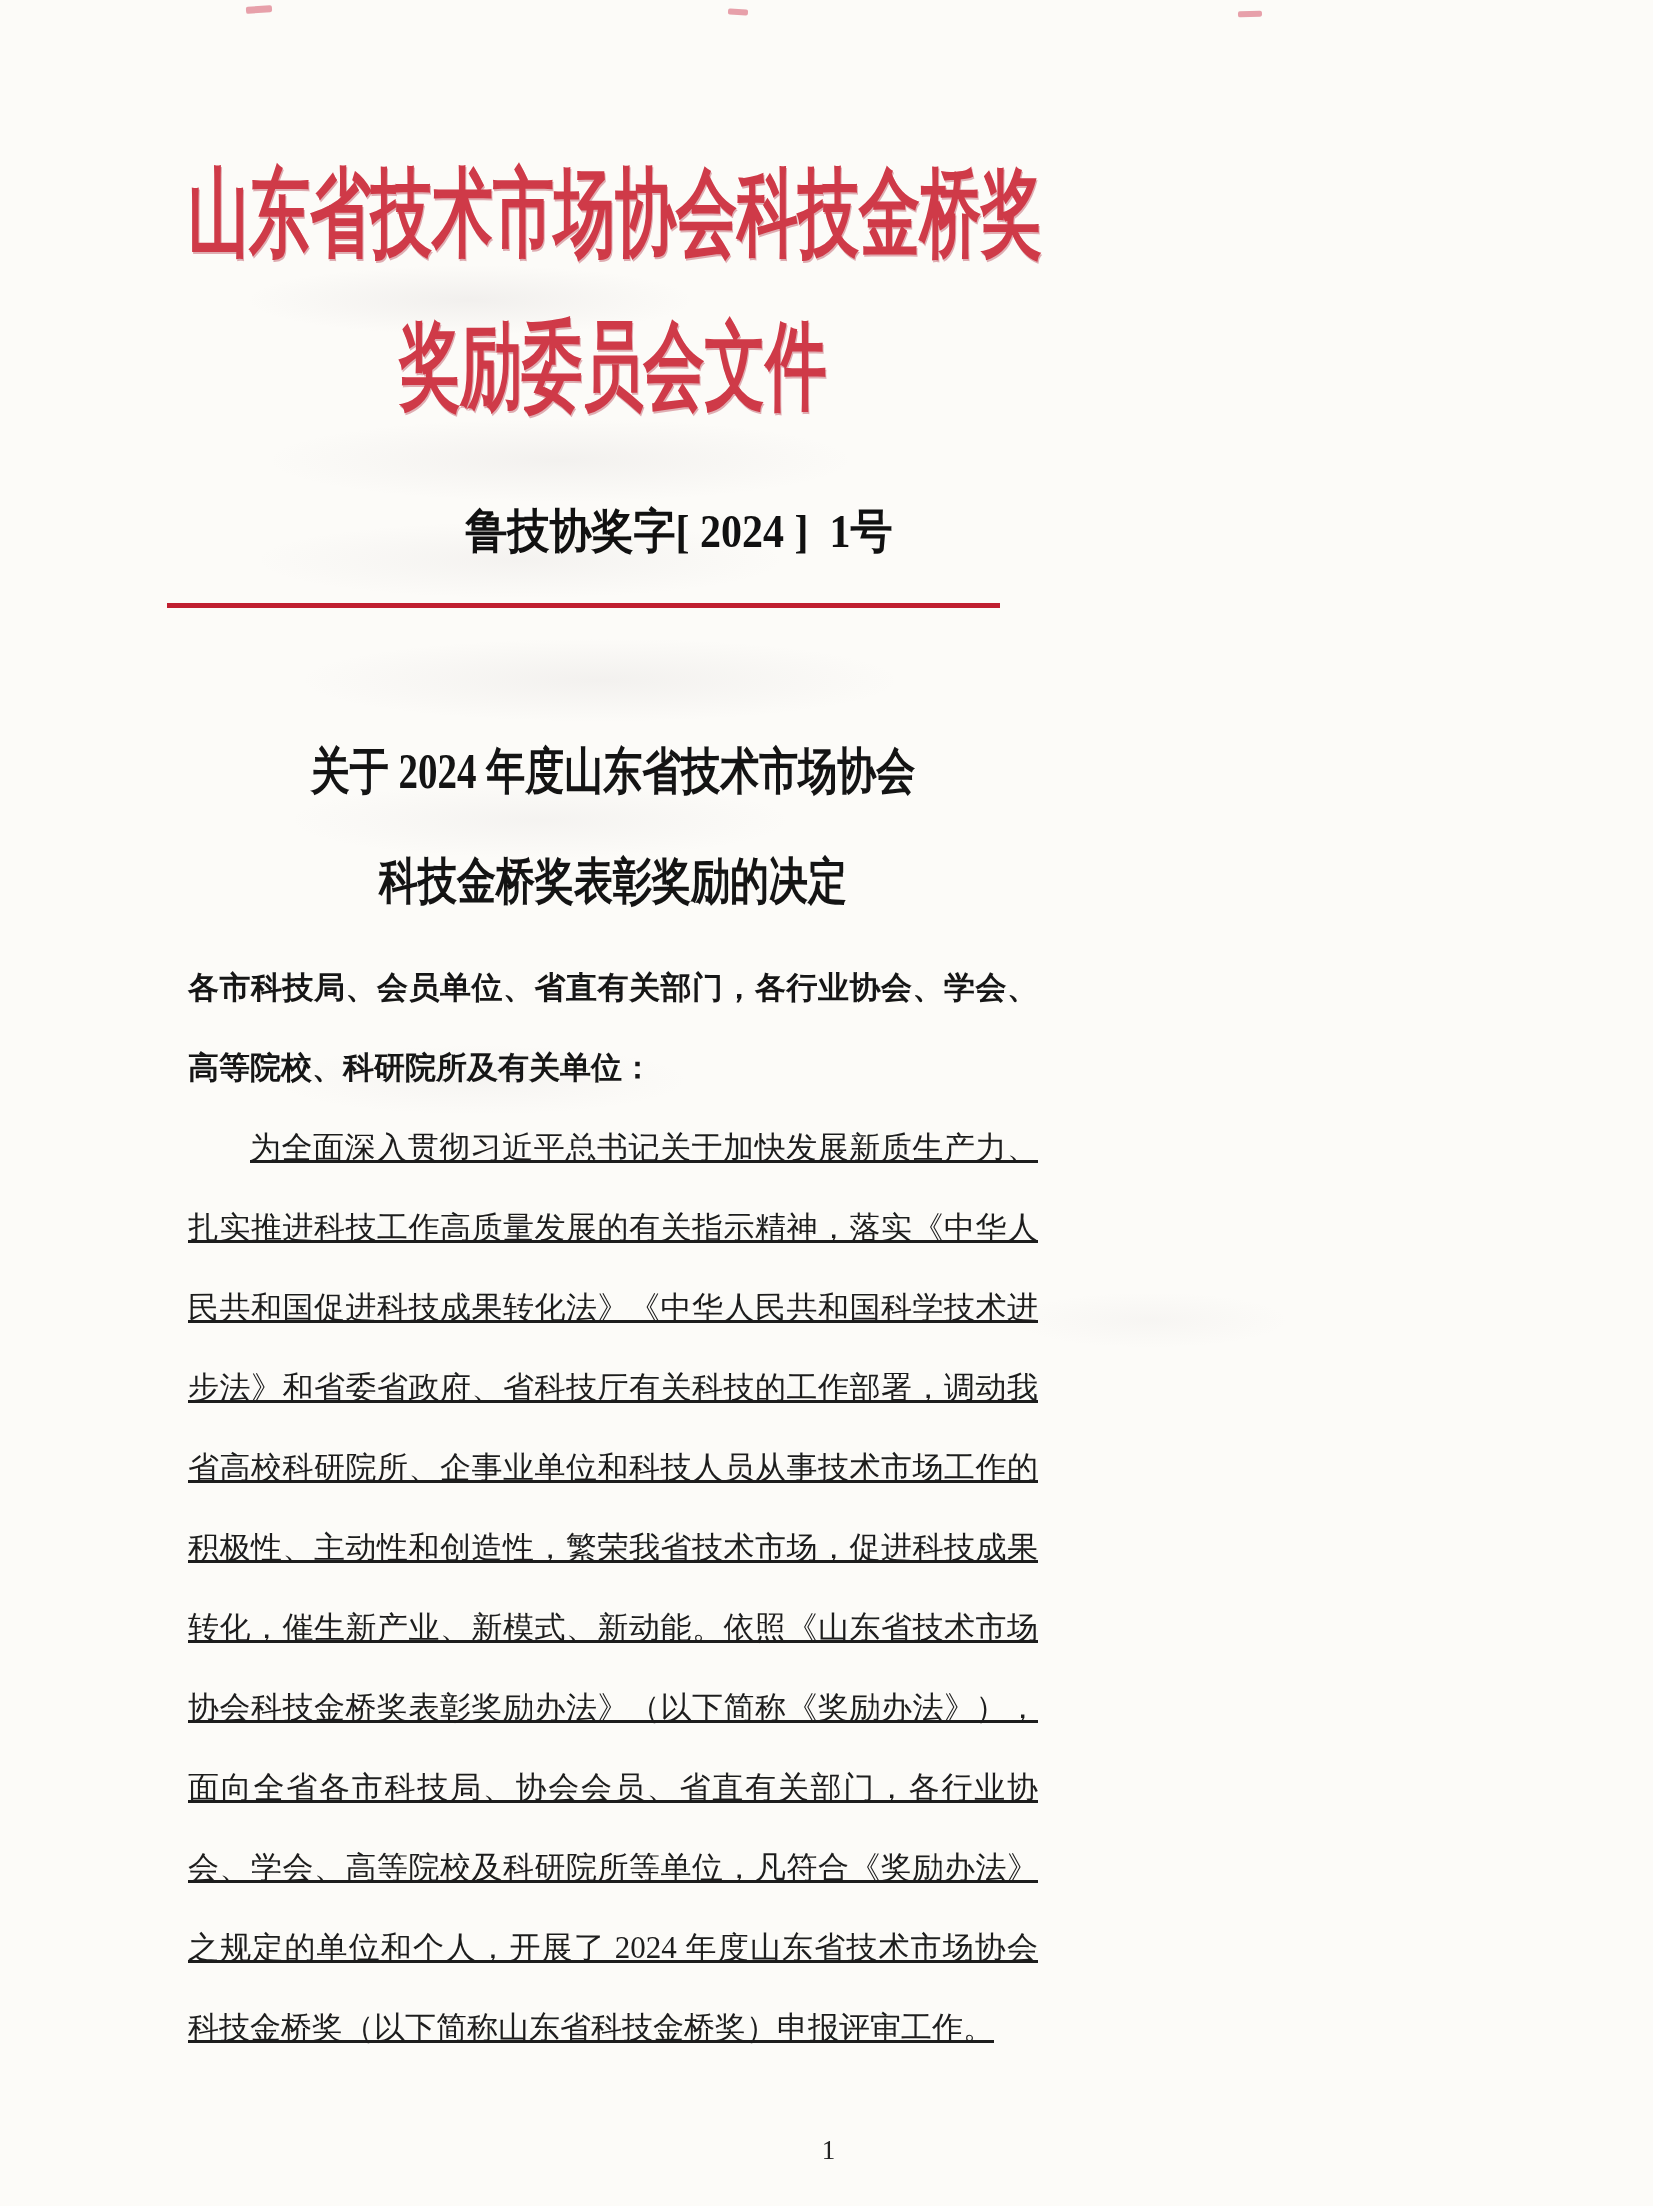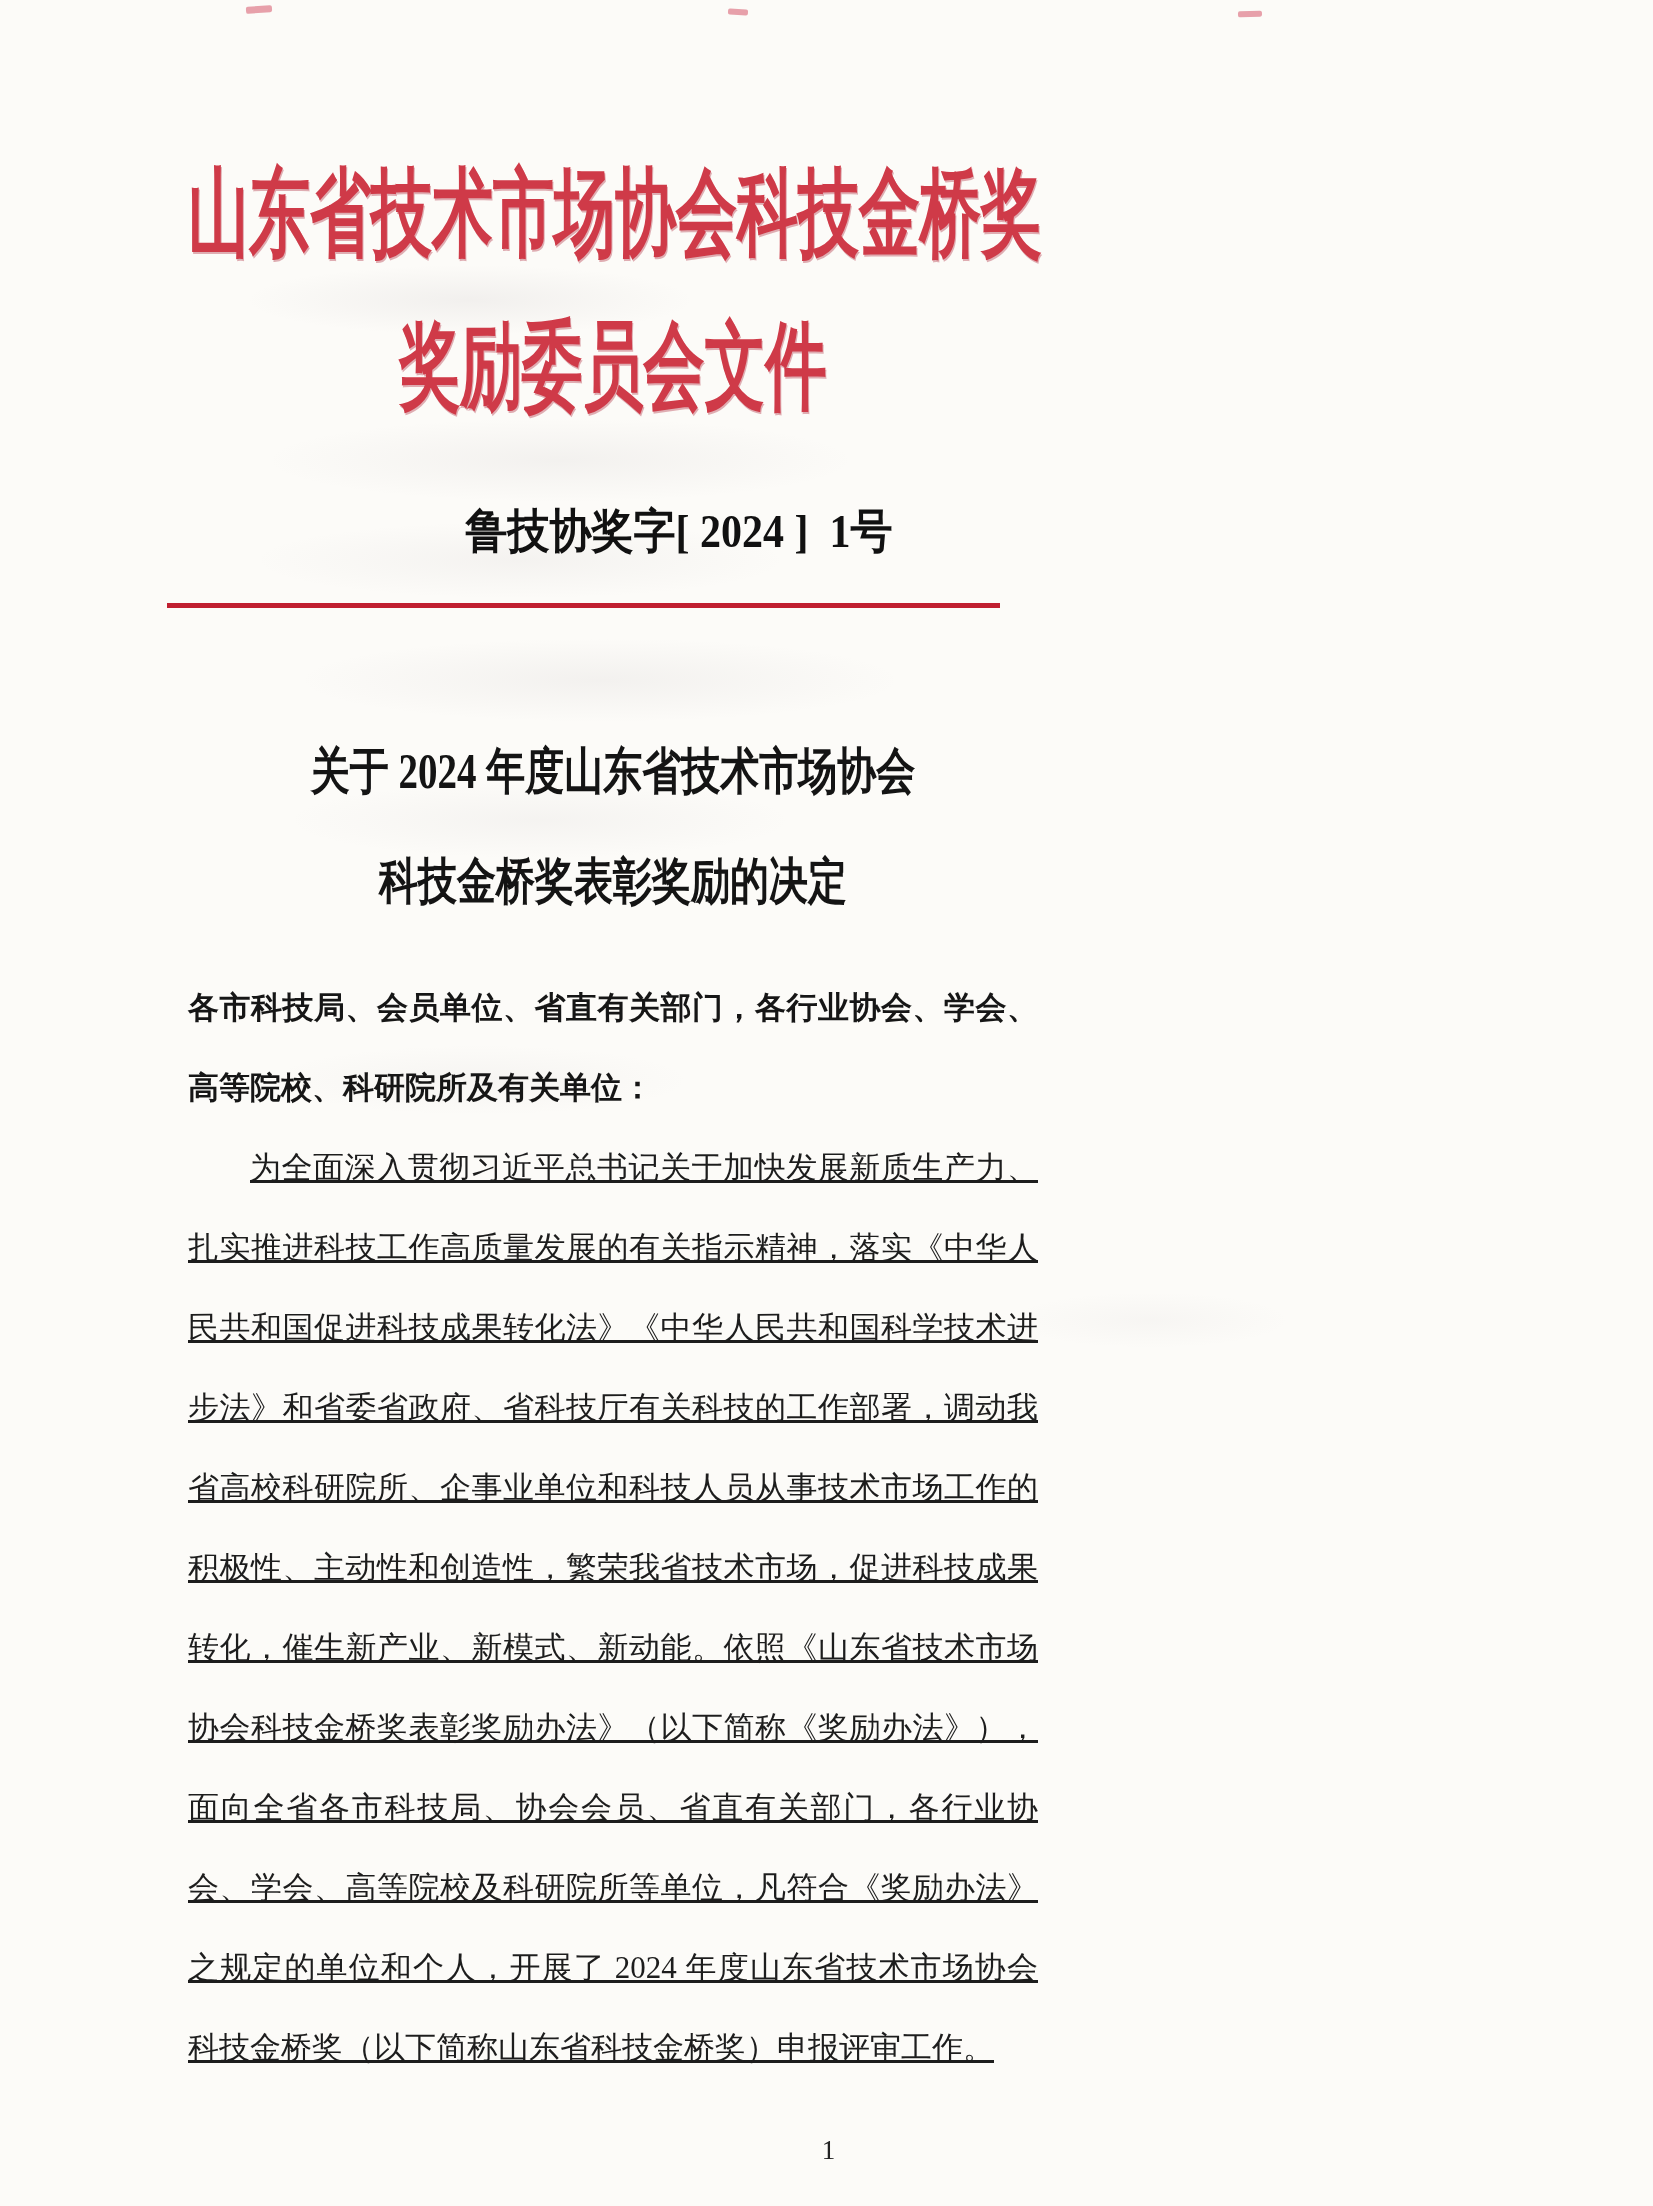--- a/index.html
+++ b/index.html
@@ -67,21 +67,21 @@
     text-align:center;
     font-size:39px; font-weight:bold; color:#141414;
     transform:scaleY(1.28);
     transform-origin:50% 0;
     white-space:nowrap;
   }
   .sub1 { top:737px; }
   .sub2 { top:847px; }
 
   .body-text {
-    position:absolute; left:188px; top:968px; width:850px;
+    position:absolute; left:188px; top:948px; width:850px;
     font-size:31px; line-height:80px;
     text-align:justify;
     color:#1d1d1d;
   }
   .salutation { margin:0; font-weight:bold; color:#161616; }
   .body-para  { margin:0; text-indent:2em; font-weight:normal;text-decoration:underline; }
 
   .page-footer {
     position:absolute; left:0; bottom:40px; width:100%;
     text-align:center;

